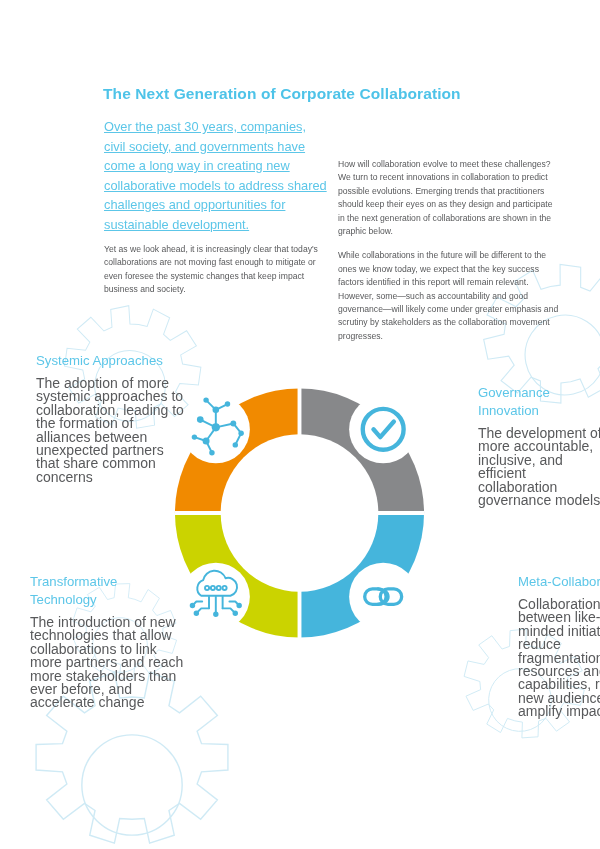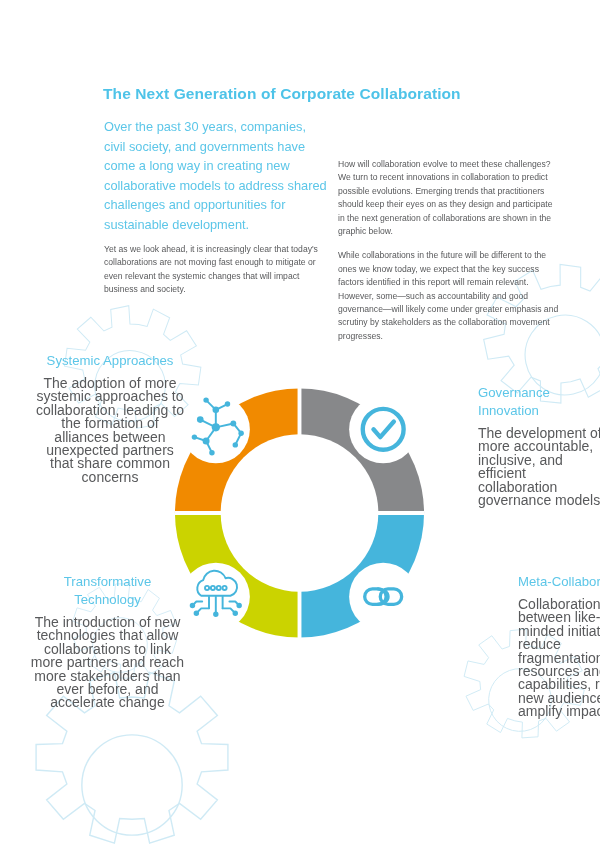--- a/index.html
+++ b/index.html
@@ -14,40 +14,40 @@
 
   
   #page-title{
     position:absolute;left:95px;top:75px;width:430px;
     font-size:15.5px;color:#4ec3e8;letter-spacing:.1px;
   }
 
   
   #lede{
     position:absolute;left:96px;top:117px;width:225px;
-    font-size:12.8px;line-height:19.5px;color:#5cc6e8;
+    font-size:12.8px;line-height:19.5px;color:#5cc6e8;text-decoration:underline;
   }
   #lede-sub{
     position:absolute;left:96px;top:243px;width:222px;
     font-size:8.6px;line-height:13.4px;color:#58595b;
   }
   #col-right{
     position:absolute;left:330px;top:122px;width:222px;
     font-size:8.6px;line-height:13.4px;color:#58595b;margin-top:36px;
   }
   #col-right p{margin:0 0 11px 0;}
 
   
   .quad{position:absolute;}
   .quad h3{
     margin:0 0 7px 0;font-weight:normal;
     font-size:13.2px;line-height:18px;color:#5cc6e8;
   }
   .quad p{margin:0;font-size:14px;line-height:13.4px;color:#58595b;}
-  .quad.right-align{text-align:center;}
+  .quad.right-align{text-align:left;}
   .quad.left-align{text-align:left;}
 
   #quad-systemic{left:28px;top:352px;width:148px;}
   #quad-governance{left:470px;top:352px;width:128px;margin-top:32px;}
   #quad-transformative{left:22px;top:573px;width:155px;}
   #quad-meta{left:470px;top:573px;width:126px;margin-left:40px;}
 
   
   #donut-wrap{position:absolute;left:173px;top:367px;width:253px;height:292px;z-index:3;}
 </style>
@@ -82,21 +82,21 @@
   <g>
     <use href="#gear-shape" transform="translate(520,700) scale(0.55) rotate(14)"></use>
   </g>
 </svg>
 
 <div class="layer">
 
   <h1 id="page-title">The Next Generation of Corporate Collaboration</h1>
 
   <div id="lede">Over the past 30 years, companies, civil society, and governments have come a long way in creating new collaborative models to address shared challenges and opportunities for sustainable development.</div>
-  <div id="lede-sub">Yet as we look ahead, it is increasingly clear that today's collaborations are not moving fast enough to mitigate or even relevant the systemic changes that will impact business and society.</div>
+  <div id="lede-sub">Yet as we look ahead, it is increasingly clear that today's collaborations are not moving fast enough to mitigate or even foresee the systemic changes that keep impact business and society.</div>
 
   <div id="col-right">
     <p>How will collaboration evolve to meet these challenges? We turn to recent innovations in collaboration to predict possible evolutions. Emerging trends that practitioners should keep their eyes on as they design and participate in the next generation of collaborations are shown in the graphic below.</p>
     <p>While collaborations in the future will be different to the ones we know today, we expect that the key success factors identified in this report will remain relevant. However, some—such as accountability and good governance—will likely come under greater emphasis and scrutiny by stakeholders as the collaboration movement progresses.</p>
   </div>
 
   <div class="quad right-align" id="quad-systemic">
     <h3>Systemic Approaches</h3>
     <p>The adoption of more systemic approaches to collaboration, leading to the formation of alliances between unexpected partners that share common concerns</p>
   </div>

